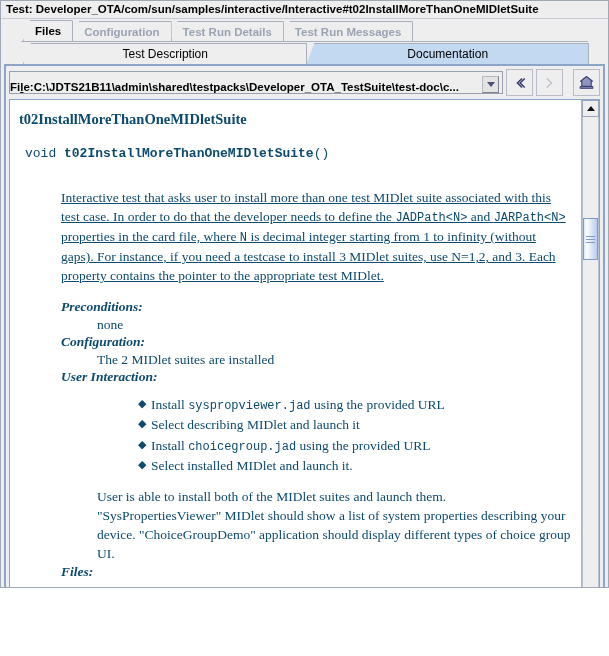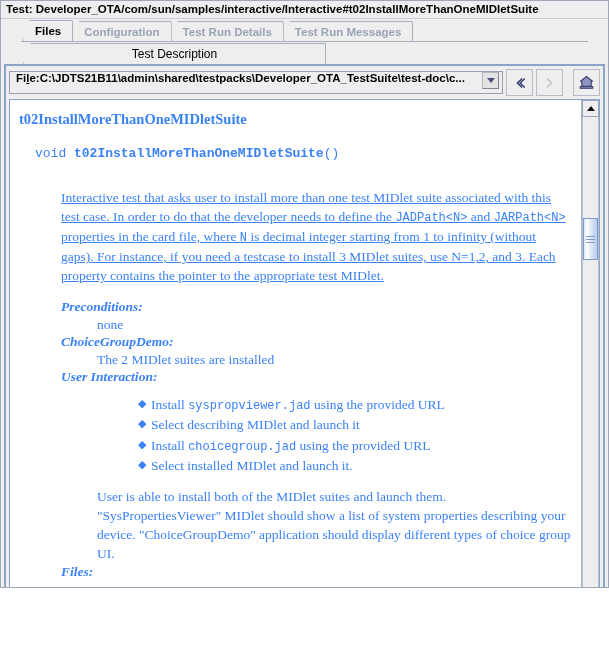--- a/index.html
+++ b/index.html
@@ -122,23 +122,23 @@
     box-sizing: border-box;
     background: #eeeeee;
     flex: none;
   }
   .combo {
     flex: 1;
     height: 23px;
     background: #eeeeee;
     border: 1px solid #999fae;
     display: flex;
-    align-items: flex-start;
-    box-sizing: border-box;
-    padding-left: 6px;
+    align-items: flex-end;
+    box-sizing: border-box;
+    padding-left: 0;
     min-width: 0;
   }
   .combo-text {
     flex: 1;
     font-size: 11.5px;
     font-weight: bold;
     color: #000;
     white-space: nowrap;
     overflow: hidden;
     min-width: 0;
@@ -189,33 +189,33 @@
     box-sizing: border-box;
     overflow: hidden;
   }
   .doc {
     flex: 1;
     background: #ffffff;
     padding: 9px 10px 2px 9px;
     overflow: hidden;
     font-family: "Liberation Serif", serif;
     font-size: 13.5px;
-    color: #3b82f6;
+    color: #0c4a6e;
     box-sizing: border-box;
   }
   .doc h2 {
     font-family: "Liberation Serif", serif;
     font-size: 14.5px;
     font-weight: bold;
     margin: 2px 0 0 0;
   }
   .sig {
     font-family: "Liberation Mono", monospace;
     font-size: 13px;
-    margin: 18px 0 0 16px;
+    margin: 18px 0 0 6px;
   }
   .sig b { font-weight: bold; }
   .intro {
     margin: 27px 0 0 42px;
     line-height: 1.42;
     font-size: 13.5px;
     text-decoration: underline;
   }
   code, .mono {
     font-family: "Liberation Mono", monospace;
@@ -342,20 +342,23 @@
       </div>
       <div class="tab disabled">
         <span>Test Run Messages</span>
       </div>
     </div>
 
     <div class="tabrow2">
       <div class="tab2" style="width:303px">
         <span>Test Description</span>
       </div>
+      <div class="tab2 sel" style="width:301px">
+        <span>Documentation</span>
+      </div>
     </div>
   </div>
 
   <div class="panel">
 
     <div class="toolbar">
 
       <div class="combo">
         <div class="combo-text"><span>Fi</span><u>l</u><span>e:</span><span>C:\JDTS21B11\admin\shared\testpacks\Developer_OTA_TestSuite\test-doc\c...</span></div>
         <div class="combo-arrow">
@@ -395,21 +398,21 @@
         <div class="intro"><span>Interactive test that asks user to install more than one test MIDlet suite associated with this test case. In order to do that the developer needs to define the </span><code>JADPath&lt;N&gt;</code><span> and </span><code>JARPath&lt;N&gt;</code><span> properties in the card file, where </span><code>N</code><span> is decimal integer starting from 1 to infinity (without gaps). For instance, if you need a testcase to install 3 MIDlet suites, use N=1,2, and 3. Each property contains the pointer to the appropriate test MIDlet.</span></div>
 
         <div class="gap"></div>
 
         <div class="sect">
           <h3>Preconditions:</h3>
           <div class="body">none</div>
         </div>
 
         <div class="sect">
-          <h3>ChoiceGroupDemo:</h3>
+          <h3>Configuration:</h3>
           <div class="body">The 2 MIDlet suites are installed</div>
         </div>
 
         <div class="sect">
           <h3>User Interaction:</h3>
           <ul class="bullets">
             <li><span class="dia">◆</span><span>Install </span><code>syspropviewer.jad</code><span> using the provided URL</span></li>
             <li><span class="dia">◆</span><span>Select describing MIDlet and launch it</span><code></code><span></span></li>
             <li><span class="dia">◆</span><span>Install </span><code>choicegroup.jad</code><span> using the provided URL</span></li>
             <li><span class="dia">◆</span><span>Select installed MIDlet and launch it.</span><code></code><span></span></li>

